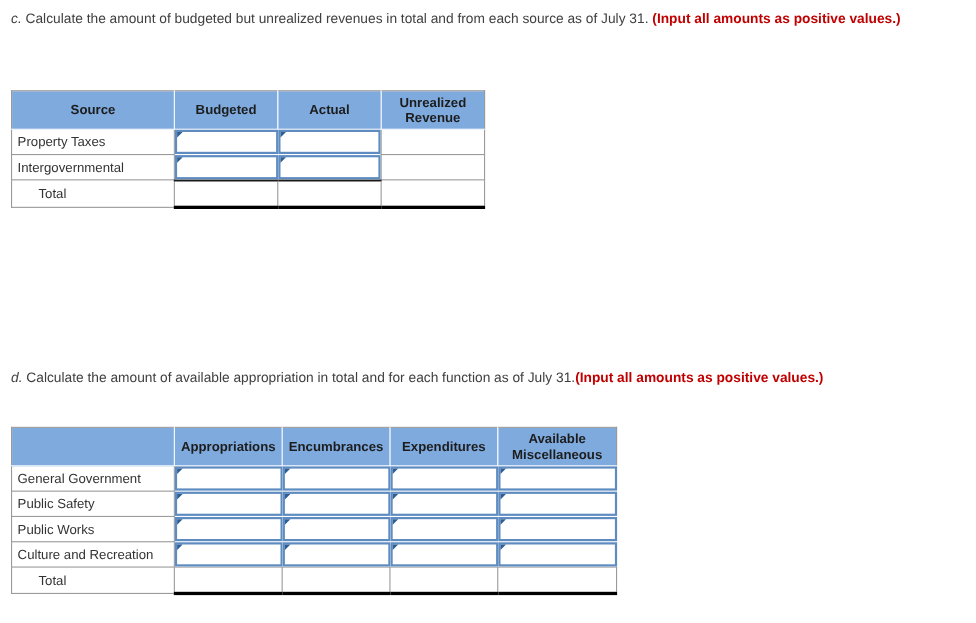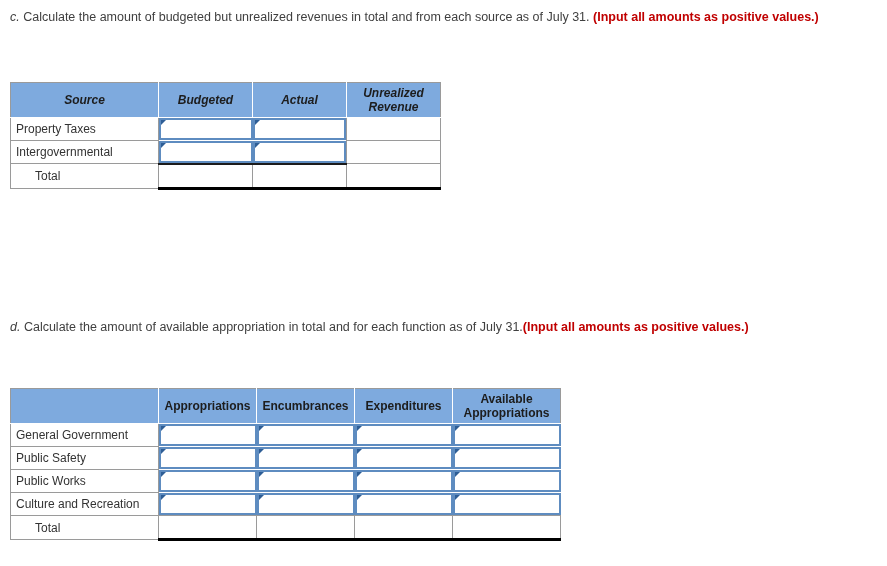--- a/index.html
+++ b/index.html
@@ -31,21 +31,21 @@
     font-weight: bold;
   }
   #prompt-c {
     left: 10px;
     top: 8px;
     width: 860px;
     text-indent: 0;
   }
   #prompt-d {
     left: 10px;
-    top: 318px;
+    top: 334px;
     width: 875px;
     white-space: nowrap;
   }
 
   
   .worksheet {
     position: absolute;
     border-collapse: collapse;
     table-layout: fixed;
     font-size: 12px;
@@ -139,21 +139,21 @@
   
   #table-revenues {
     left: 10px;
     top: 82px;
     width: 430px;
   }
   #table-revenues col.c-src   { width: 148px; }
   #table-revenues col.c-bud   { width: 94px; }
   #table-revenues col.c-act   { width: 94px; }
   #table-revenues col.c-unr   { width: 94px; }
-  #table-revenues th { height: 26px; font-style: italic; }
+  #table-revenues th { height: 26px; }
 
   
   #table-appropriations {
     left: 10px;
     top: 388px;
     width: 550px;
   }
   #table-appropriations col.c-fn   { width: 148px; }
   #table-appropriations col.c-app  { width: 98px; }
   #table-appropriations col.c-enc  { width: 98px; }
@@ -232,21 +232,21 @@
       <col class="c-enc">
       <col class="c-exp">
       <col class="c-avl">
   </colgroup>
   <thead>
     <tr>
       <th class="th-first"></th>
       <th>Appropriations</th>
       <th>Encumbrances</th>
       <th>Expenditures</th>
-      <th class="th-last">Available Appropriations</th>
+      <th class="th-last">Available Miscellaneous</th>
     </tr>
   </thead>
   <tbody>
     <tr>
       <td class="label-cell">General Government</td>
       <td class="input-cell">
         <div class="input-box">
             <span class="flag"></span>
             <input type="text" value="" style="">
           </div>

